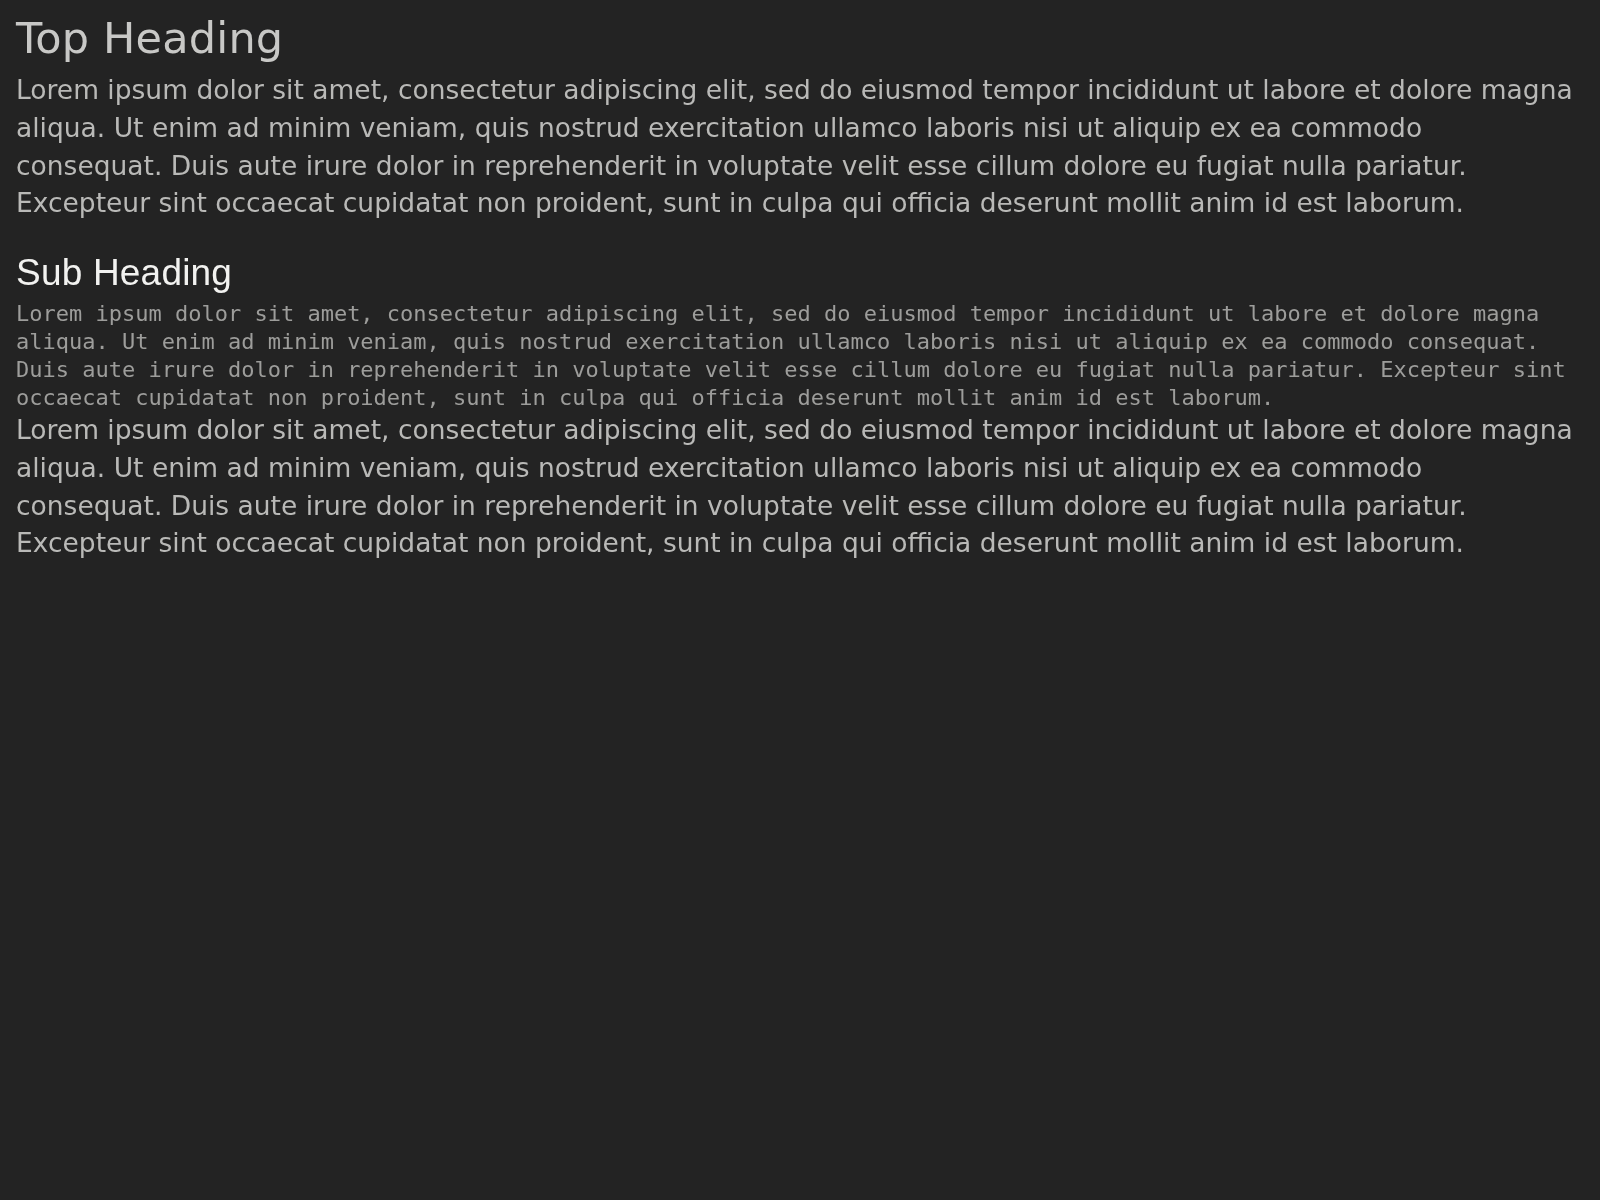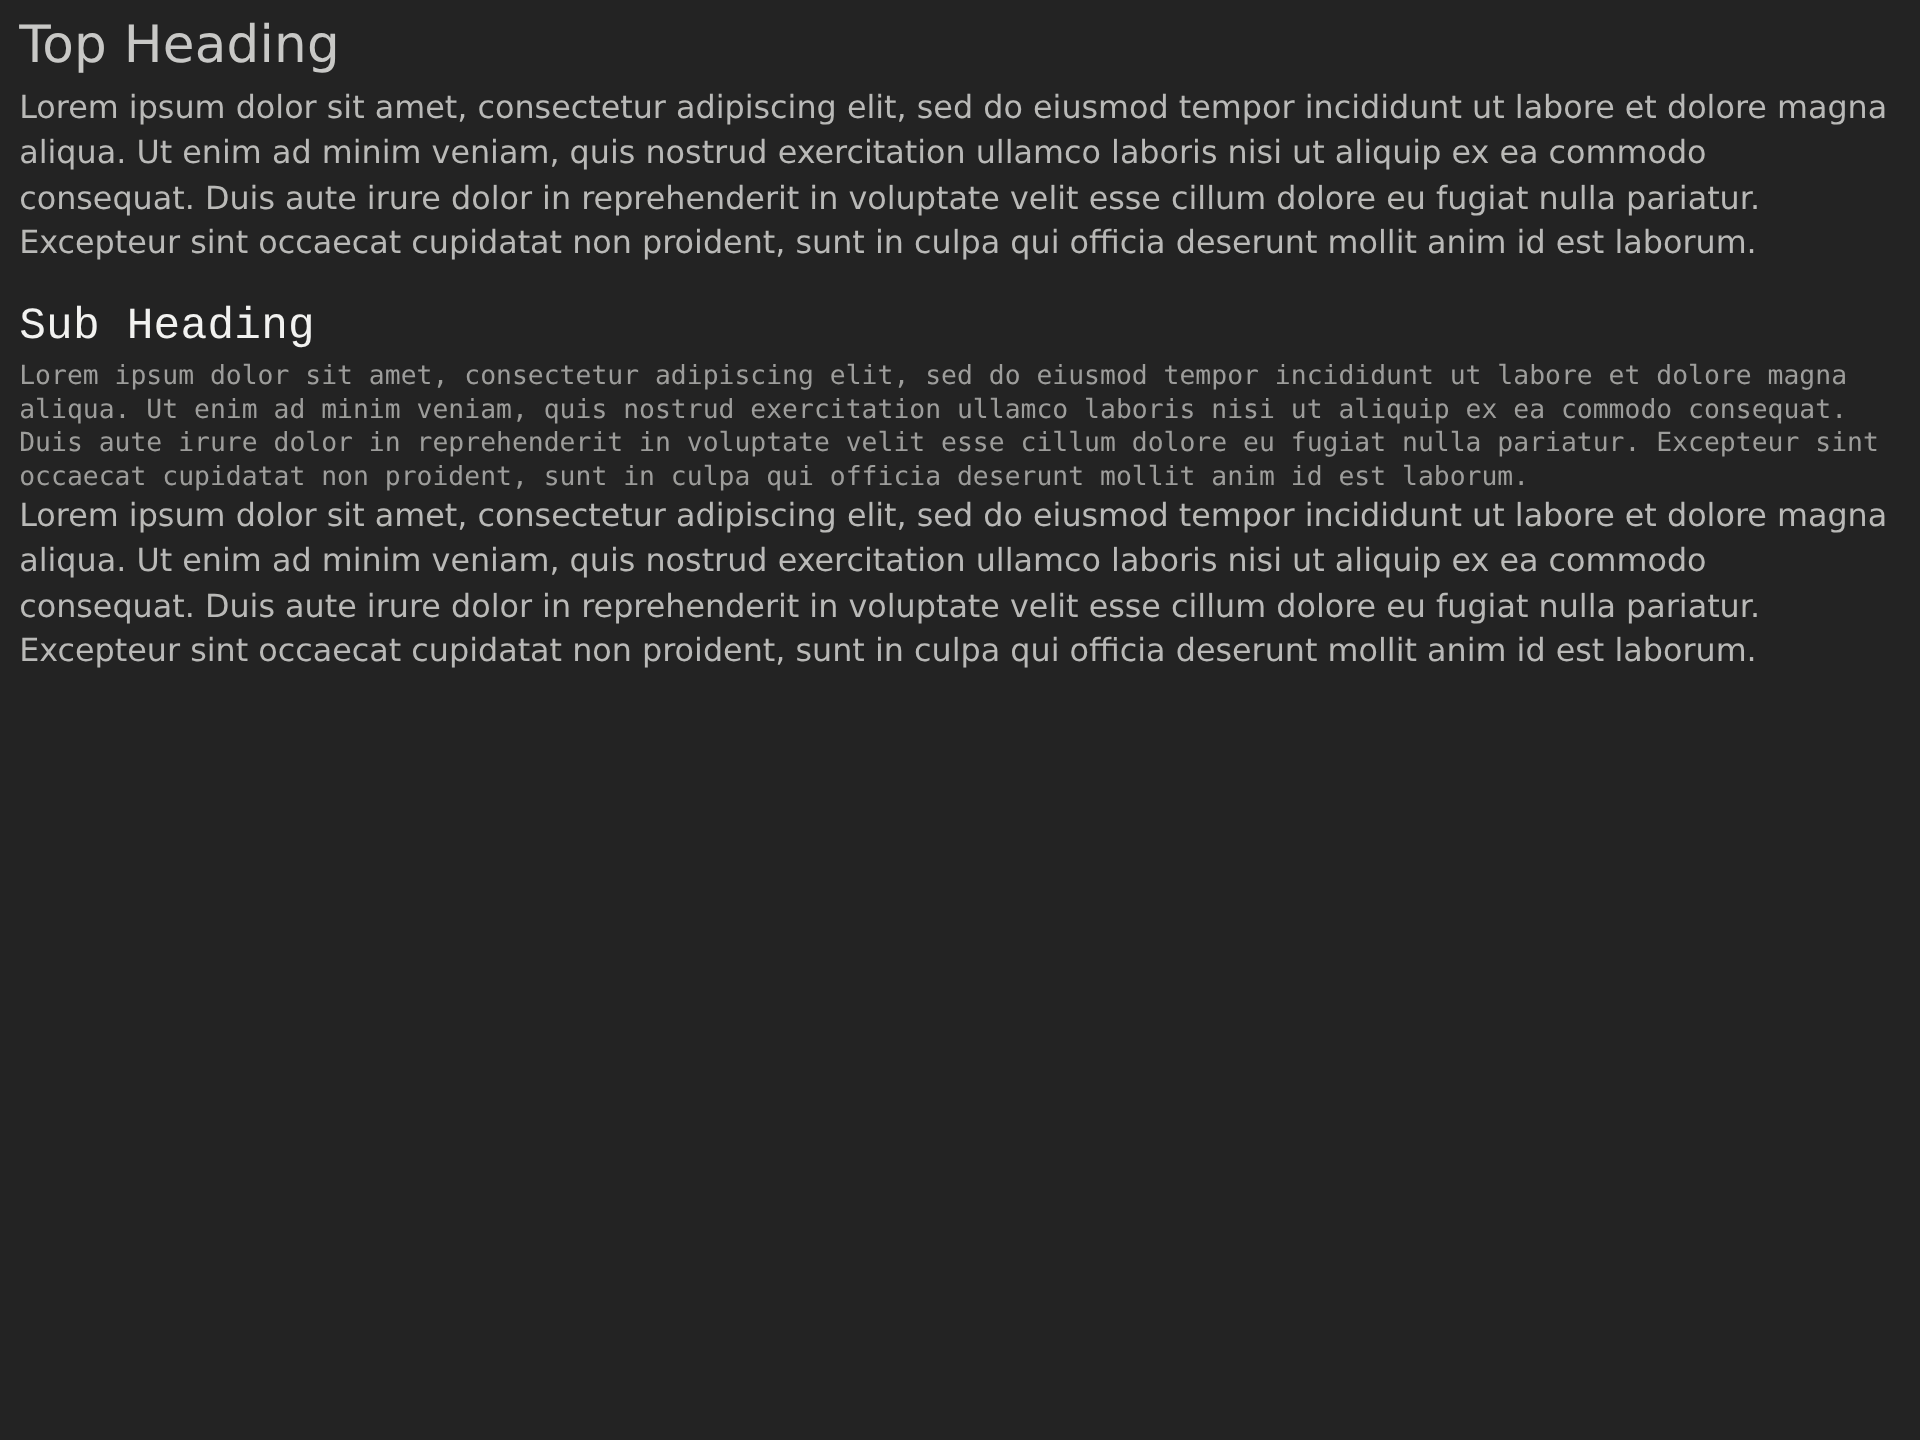--- a/index.html
+++ b/index.html
@@ -23,21 +23,21 @@
   .h1 {
     font-family: "DejaVu Sans", sans-serif;
     font-size: 43px;
     font-weight: 400;
     line-height: 1.15;
     color: #c8c8c6;
     margin: 0 0 8px 0;
     letter-spacing: 0.2px;
   }
   .h2 {
-    font-family: Liberation Mono, monospace;
+    font-family: Liberation Sans, sans-serif;
     font-size: 37px;
     font-weight: 400;
     line-height: 1.15;
     color: #f2f2f0;
     margin: 30px 0 6px 0;
     letter-spacing: 0.2px;
   }
   .body-text {
     font-family: "DejaVu Sans", sans-serif;
     font-size: 26.5px;

